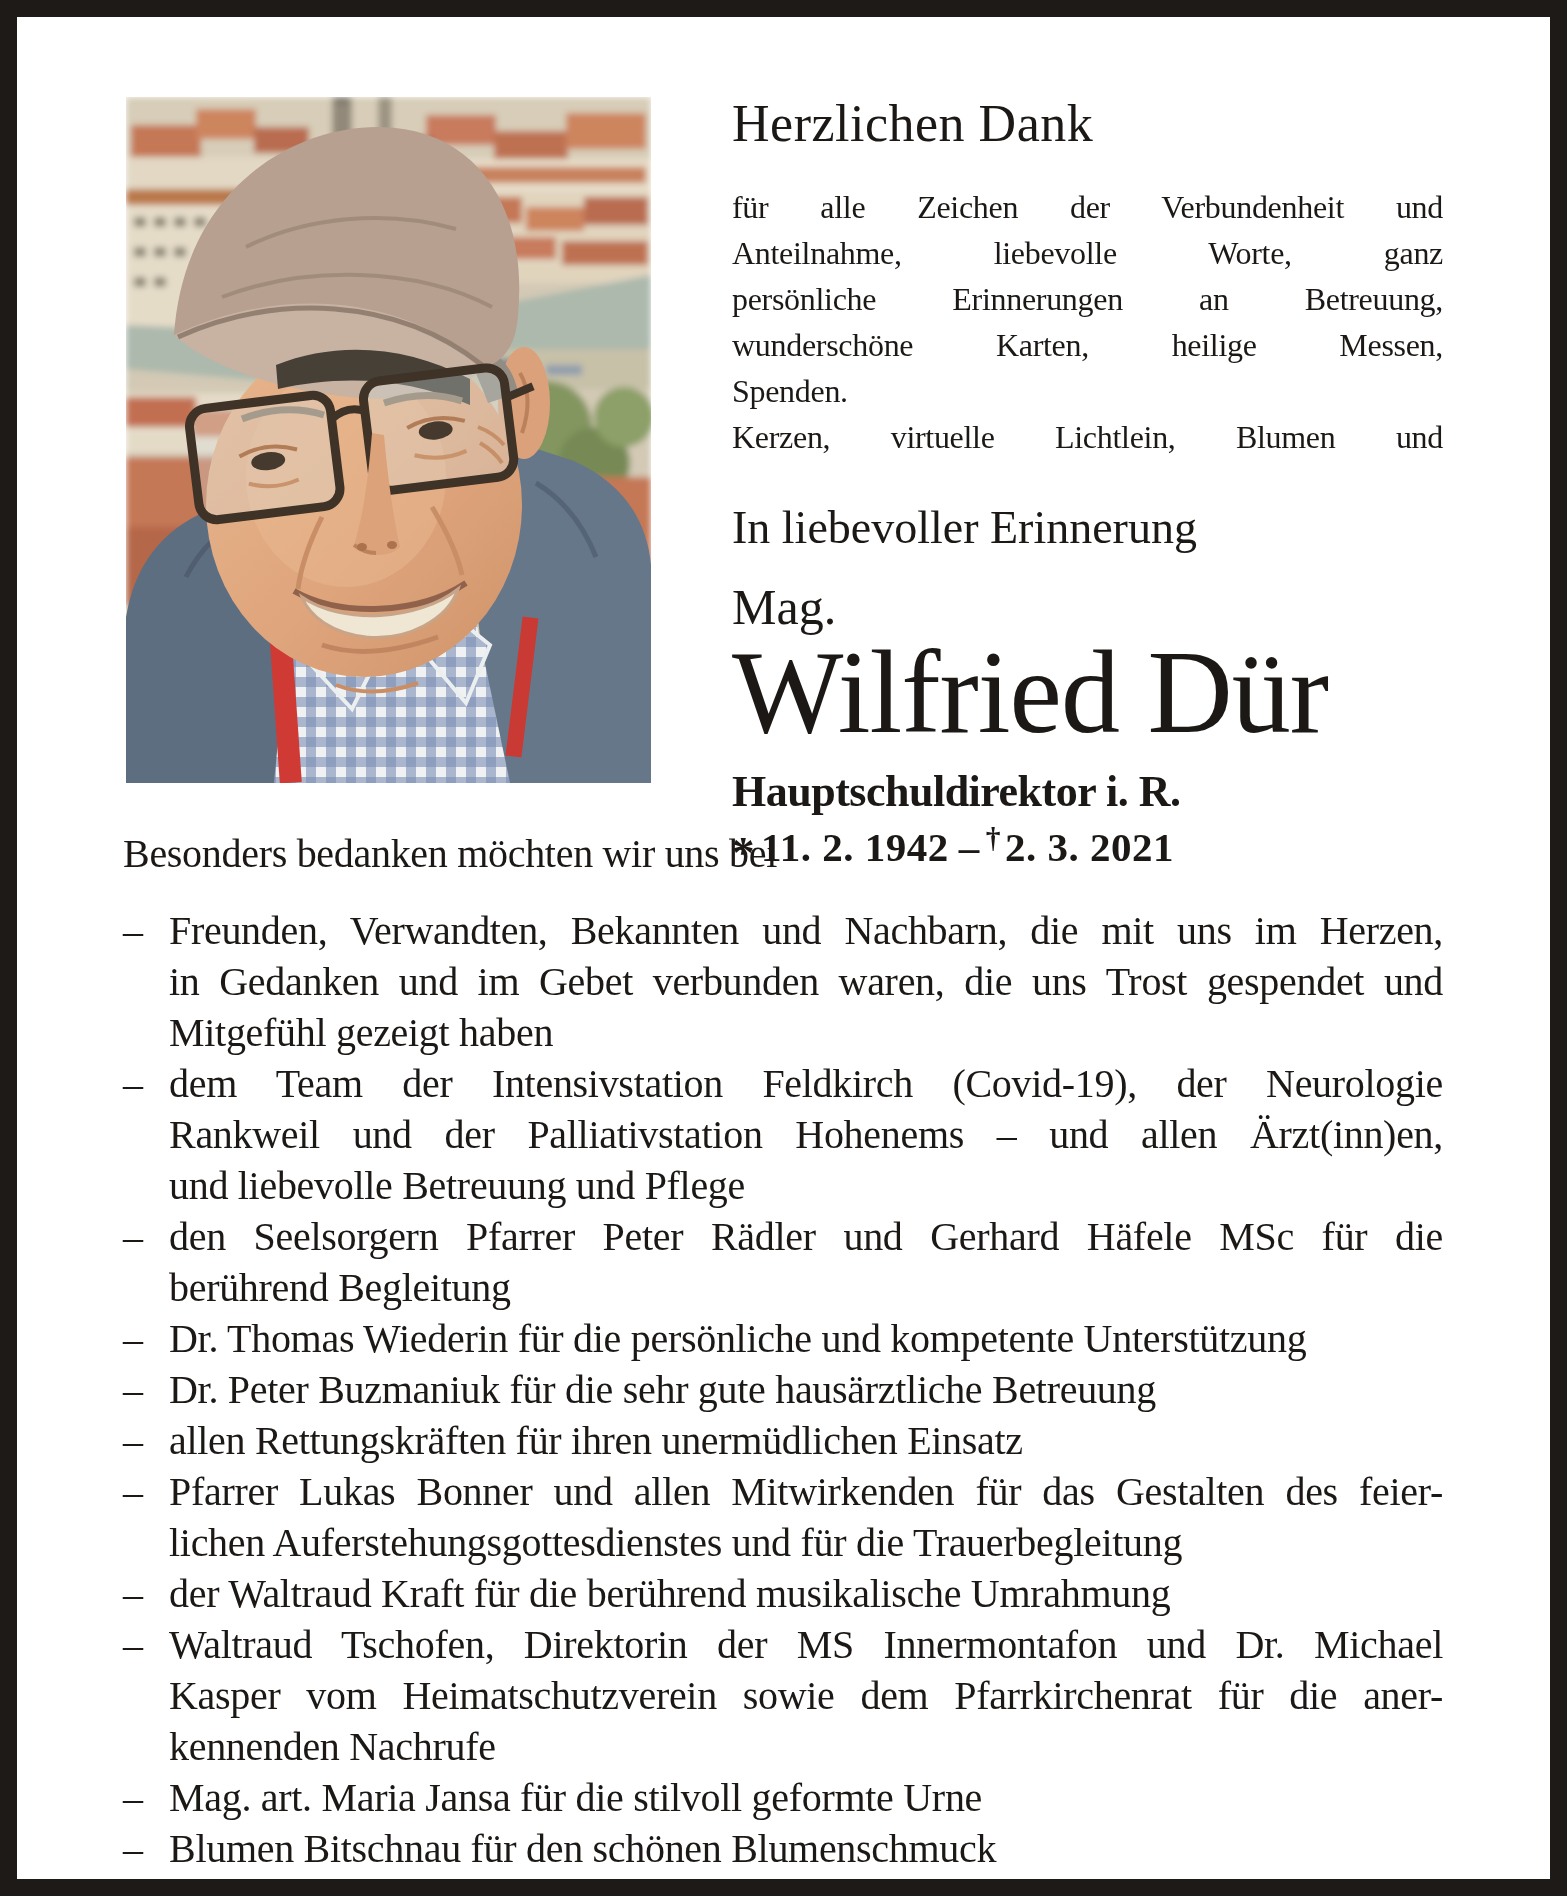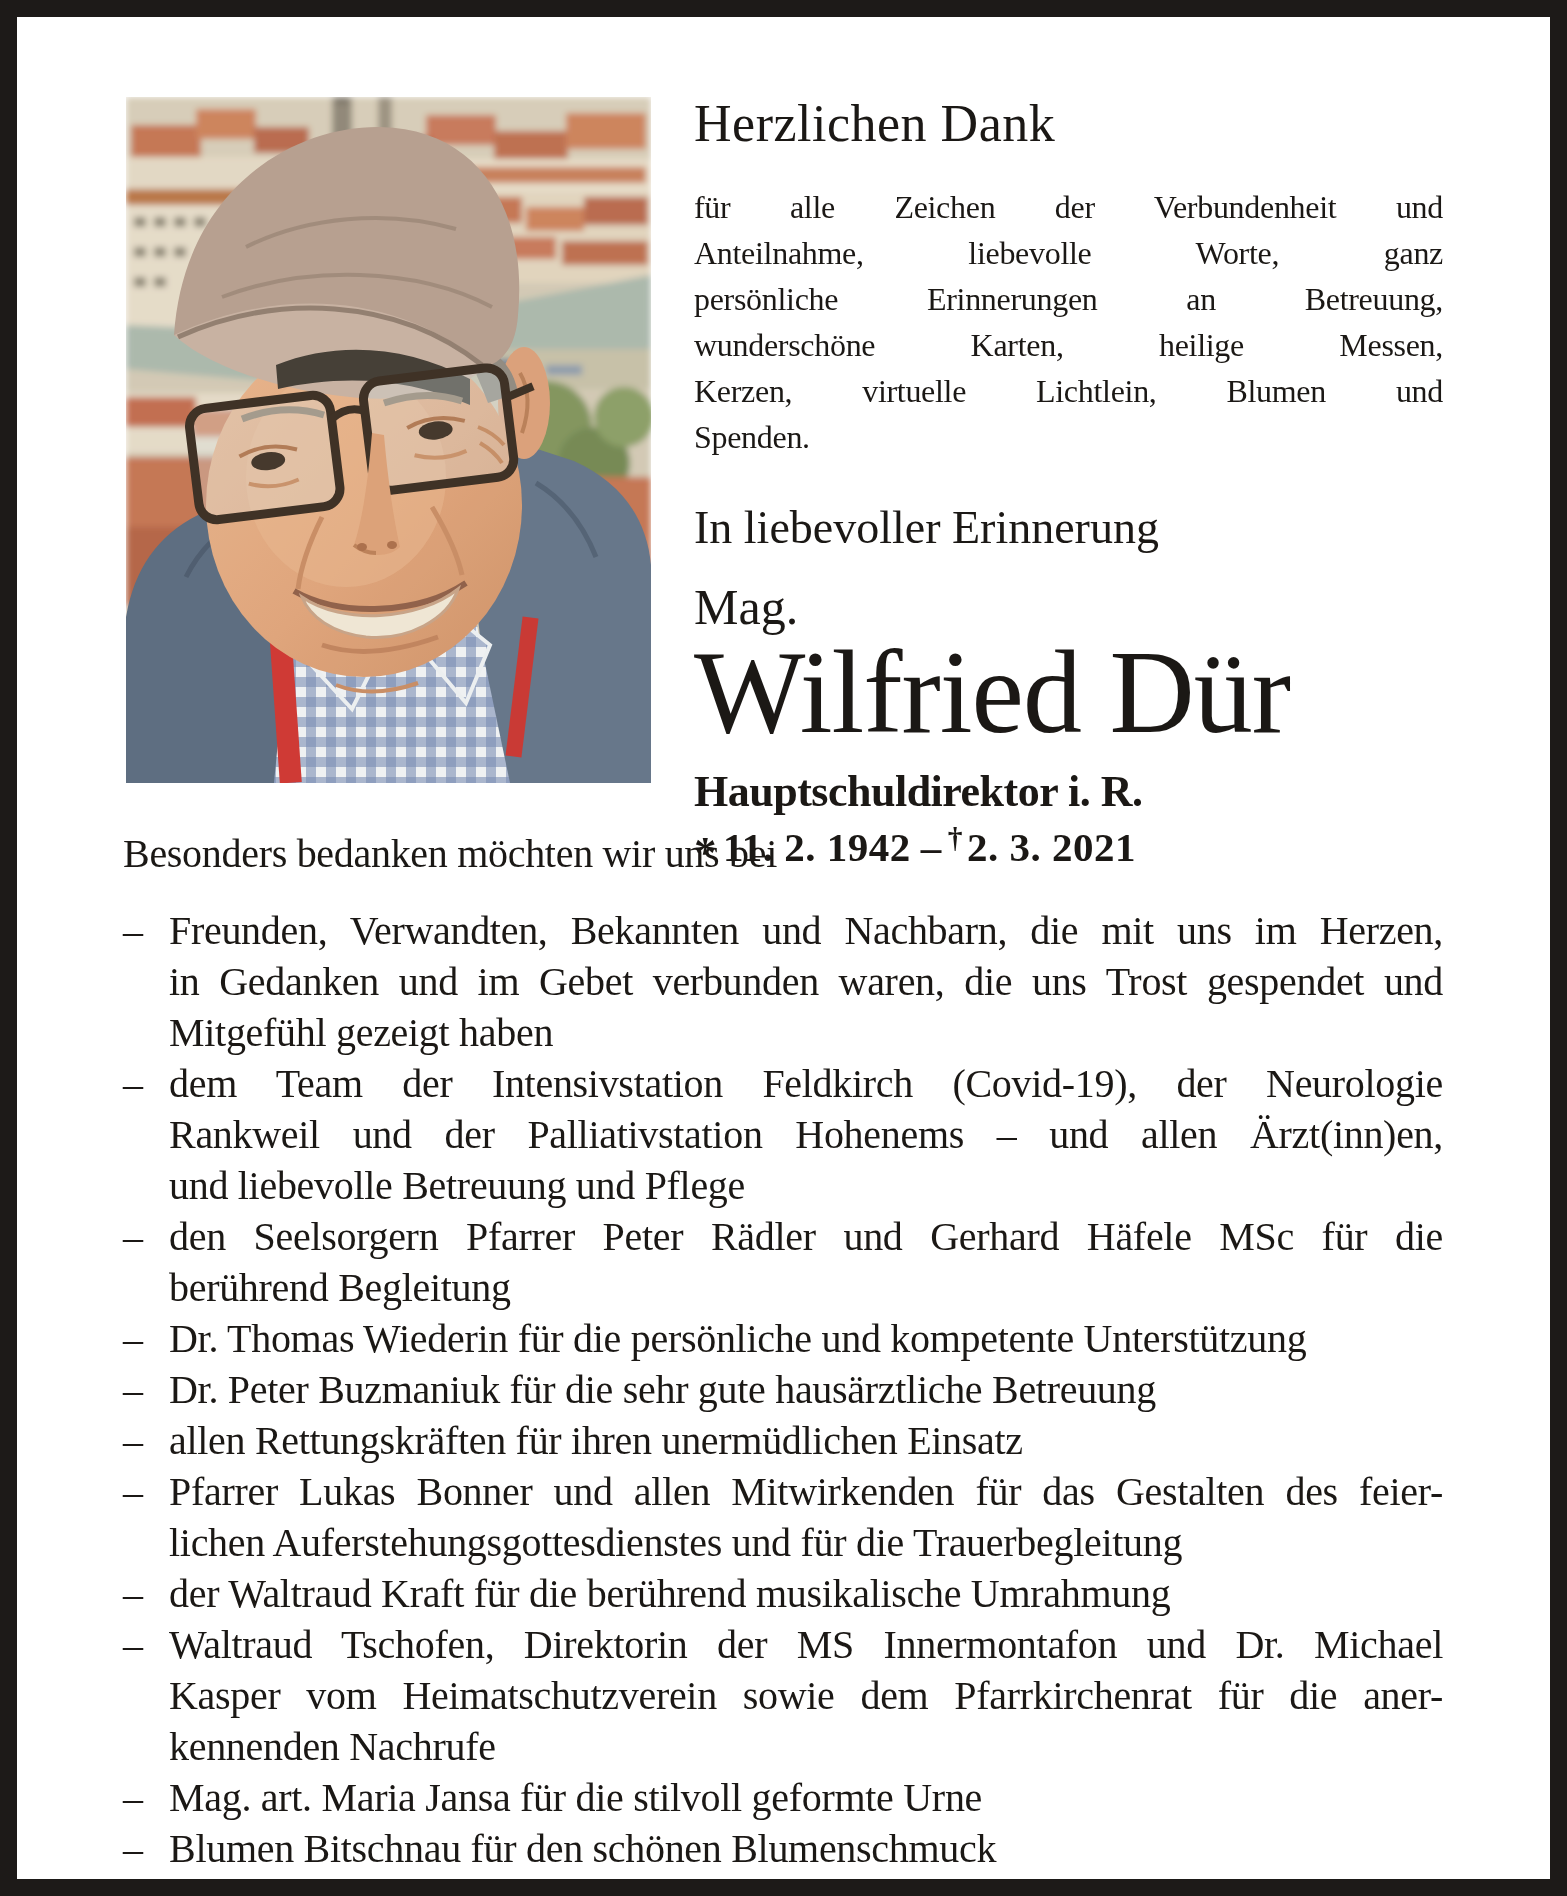--- a/index.html
+++ b/index.html
@@ -12,21 +12,21 @@
     font-family:"Liberation Serif","DejaVu Serif",serif;
     color:#1b1815;
     overflow:hidden;
   }
   
   .top {
     position:absolute; left:109px; top:80px; right:107px;
     display:flex; align-items:flex-start;
   }
   .photo { width:525px; height:686px; flex:0 0 auto; display:block; }
-  .rcol { margin-left:43px; flex:1 1 auto; min-width:0; }
+  .rcol { margin-left:81px; flex:1 1 auto; min-width:0; }
   .heading { font-size:52px; line-height:1.05; letter-spacing:0.5px; }
   .intro { margin-top:32px; font-size:32px; line-height:46px; letter-spacing:-0.3px; }
   .pline { white-space:nowrap; }
   .just { text-align:justify; text-align-last:justify; white-space:normal; word-spacing:1px; }
   .memory { margin-top:44px; font-size:46px; line-height:1.05; }
   .mag { margin-top:30px; font-size:50px; line-height:1.0; }
   .name { margin-top:2px; font-size:118px; line-height:1.0; letter-spacing:-1px; }
   .role { margin-top:18px; font-size:44px; font-weight:700; line-height:1.0; letter-spacing:-0.5px; }
   .dates { margin-top:10px; font-size:41px; font-weight:700; line-height:1.0; letter-spacing:0.5px; }
   .star { display:inline-block; transform:translateY(6px); font-size:1.1em; margin-right:6px; }
@@ -198,22 +198,22 @@
     </svg>
 
     <div class="rcol">
       <div class="heading">Herzlichen Dank</div>
 
       <div class="intro" id="intro">
           <div class="pline just">für alle Zeichen der Verbundenheit und</div>
           <div class="pline just">Anteilnahme, liebevolle Worte, ganz</div>
           <div class="pline just">persönliche Erinnerungen an Betreuung,</div>
           <div class="pline just">wunderschöne Karten, heilige Messen,</div>
+          <div class="pline">Spenden.</div>
           <div class="pline just">Kerzen, virtuelle Lichtlein, Blumen und</div>
-          <div class="pline">Spenden.</div>
         </div>
 
       <div class="memory">In liebevoller Erinnerung</div>
 
       <div class="mag">Mag.</div>
       <div class="name">Wilfried Dür</div>
       <div class="role">Hauptschuldirektor i. R.</div>
 
       <div class="dates">
         <span class="star">*</span><span>11. 2. 1942</span><span class="sep">–</span><span class="dagger">†</span><span>2. 3. 2021</span>

